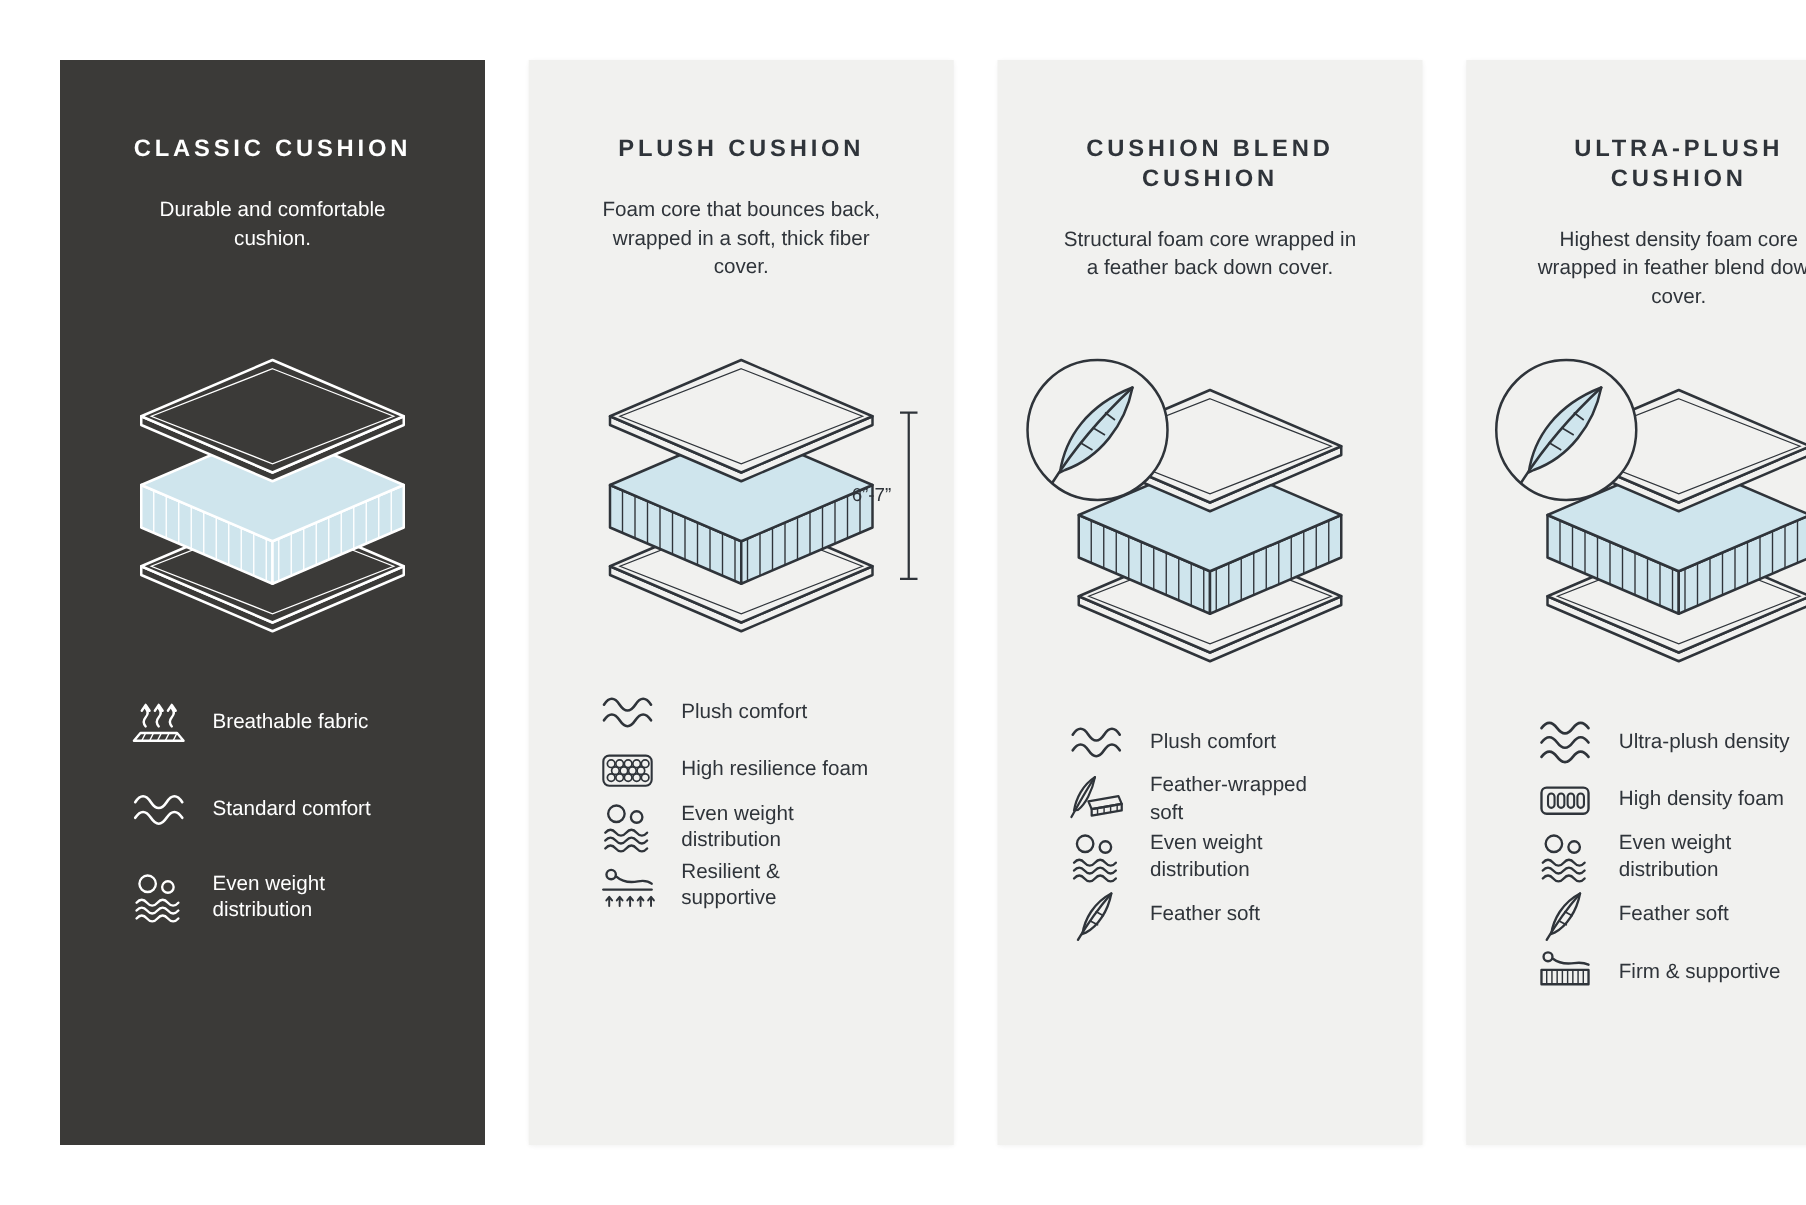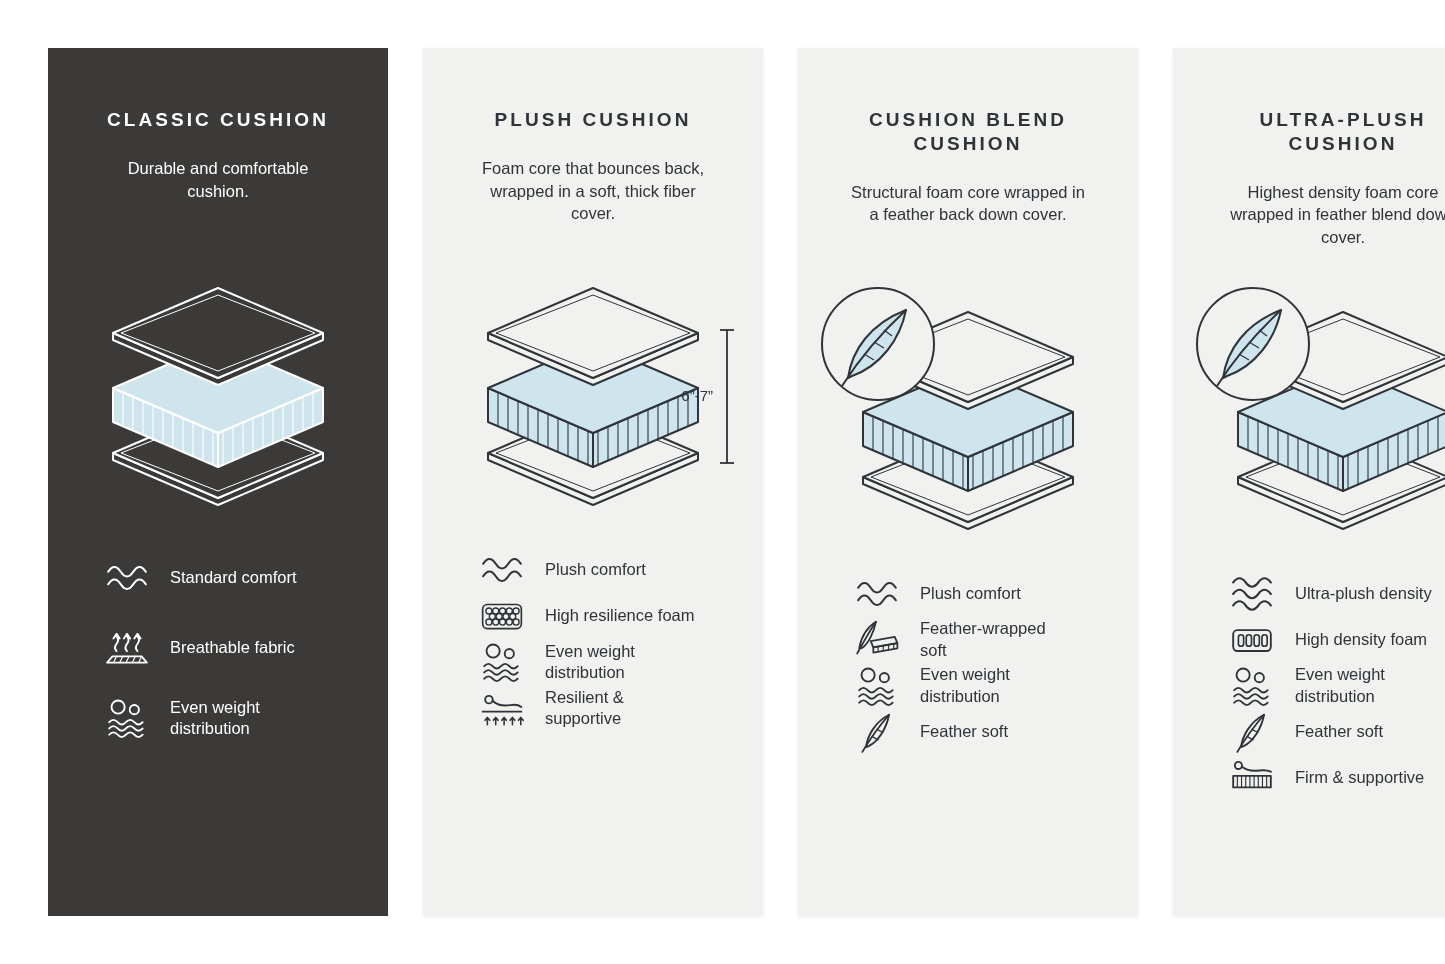--- a/index.html
+++ b/index.html
@@ -153,32 +153,32 @@
     <p class="desc">Durable and comfortable cushion.</p>
     <div class="illus">
       <svg class="cushion-svg" viewBox="0 -25 300 265">
           <use href="#cushion"></use>
         </svg>
     </div>
     <ul class="features">
       <li class="feature">
         <span class="ficon">
             <svg class="ficon-svg" viewBox="0 0 44 44">
+              <use href="#i-breathable"></use>
+            </svg>
+          </span>
+        <span class="flabel">Breathable fabric</span>
+      </li>
+      <li class="feature">
+        <span class="ficon">
+            <svg class="ficon-svg" viewBox="0 0 44 44">
               <use href="#i-wave2"></use>
             </svg>
           </span>
         <span class="flabel">Standard comfort</span>
-      </li>
-      <li class="feature">
-        <span class="ficon">
-            <svg class="ficon-svg" viewBox="0 0 44 44">
-              <use href="#i-breathable"></use>
-            </svg>
-          </span>
-        <span class="flabel">Breathable fabric</span>
       </li>
       <li class="feature">
         <span class="ficon">
             <svg class="ficon-svg" viewBox="0 0 44 44">
               <use href="#i-even"></use>
             </svg>
           </span>
         <span class="flabel">Even weight distribution</span>
       </li>
     </ul>

